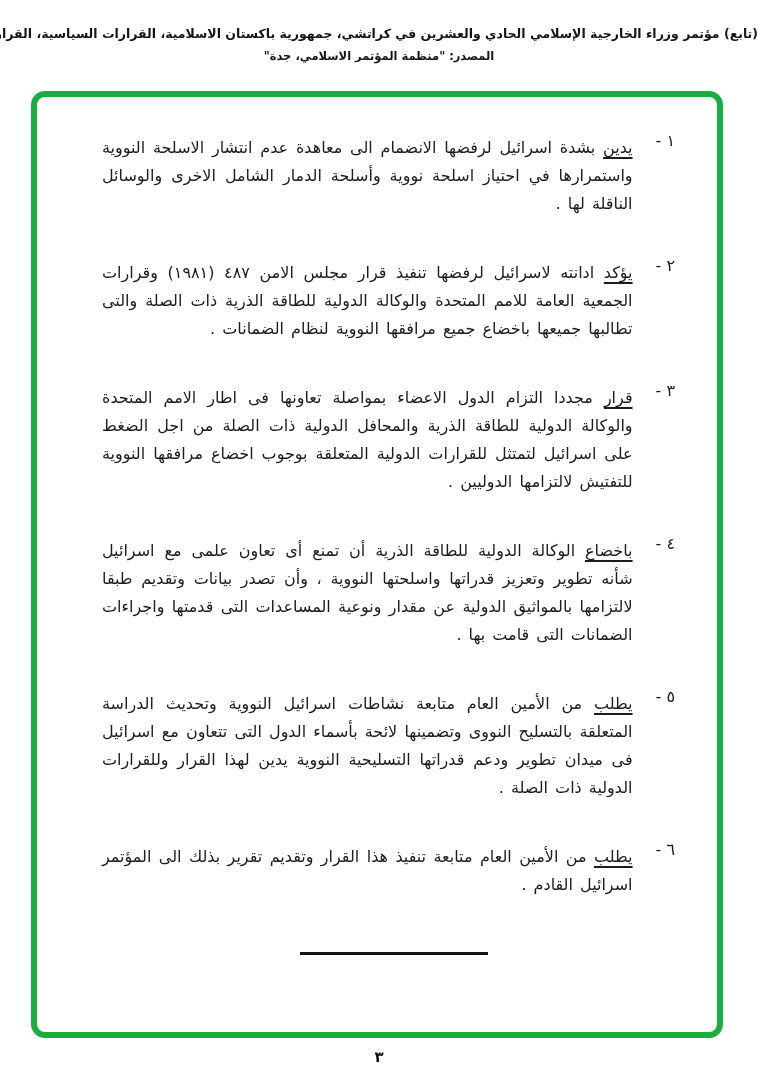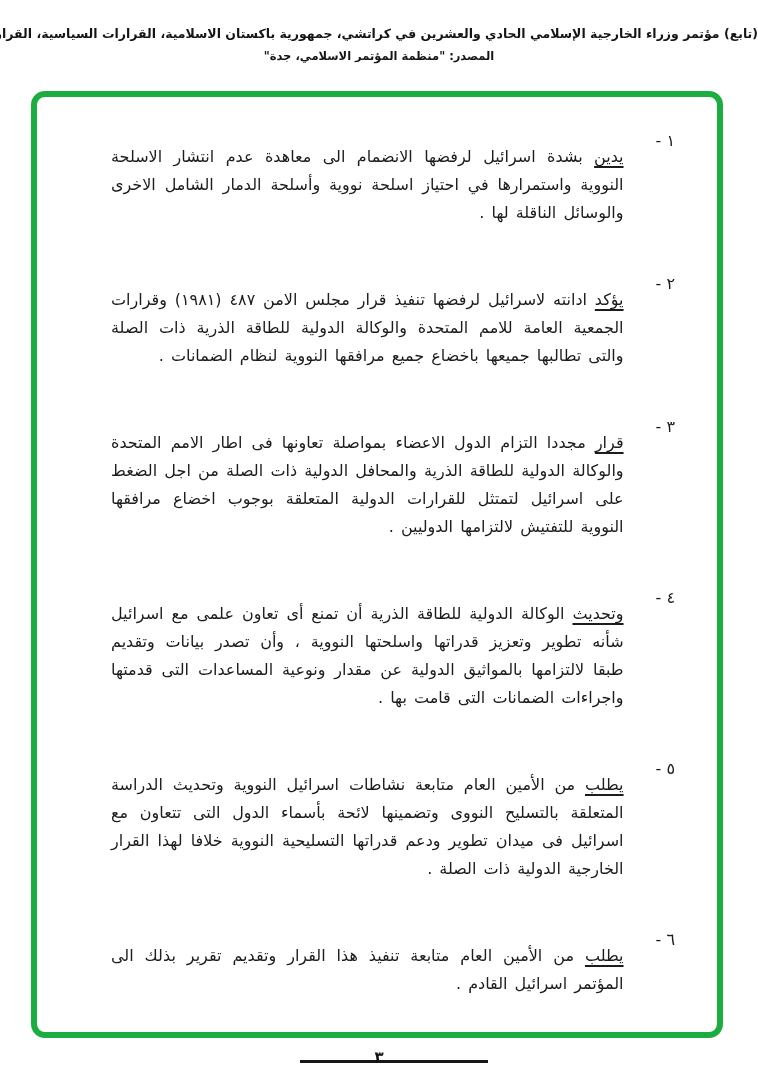--- a/index.html
+++ b/index.html
@@ -61,21 +61,21 @@
     font-size: 16px;
     line-height: 28px;
     color: #1c1c1c;
   }
   .clause .num {
     flex: 0 0 auto;
     white-space: nowrap;
     letter-spacing: 2px;
   }
   .clause .txt {
-    margin: 16px;
+    margin: 7px;
     flex: 1 1 auto;
     text-align: justify;
     word-spacing: 2px;
   }
   .clause .lead {
     text-decoration: underline;
     text-underline-offset: 4px;
     text-decoration-thickness: 1.5px;
   }
   
@@ -121,26 +121,26 @@
         <p class="txt"><span class="lead">يؤكد</span><span> ادانته لاسرائيل لرفضها تنفيذ قرار مجلس الامن ٤٨٧ (١٩٨١) وقرارات الجمعية العامة للامم المتحدة والوكالة الدولية للطاقة الذرية ذات الصلة والتى تطالبها جميعها باخضاع جميع مرافقها النووية لنظام الضمانات .</span></p>
       </div>
 
       <div class="clause">
         <span class="num">٣ -</span>
         <p class="txt"><span class="lead">قرار</span><span> مجددا التزام الدول الاعضاء بمواصلة تعاونها فى اطار الامم المتحدة والوكالة الدولية للطاقة الذرية والمحافل الدولية ذات الصلة من اجل الضغط على اسرائيل لتمتثل للقرارات الدولية المتعلقة بوجوب اخضاع مرافقها النووية للتفتيش لالتزامها الدوليين .</span></p>
       </div>
 
       <div class="clause">
         <span class="num">٤ -</span>
-        <p class="txt"><span class="lead">وتحديث</span><span> الوكالة الدولية للطاقة الذرية أن تمنع أى تعاون علمى مع اسرائيل شأنه تطوير وتعزيز قدراتها واسلحتها النووية ، وأن تصدر بيانات وتقديم طبقا لالتزامها بالمواثيق الدولية عن مقدار ونوعية المساعدات التى قدمتها واجراءات الضمانات التى قامت بها .</span></p>
+        <p class="txt"><span class="lead">باخضاع</span><span> الوكالة الدولية للطاقة الذرية أن تمنع أى تعاون علمى مع اسرائيل شأنه تطوير وتعزيز قدراتها واسلحتها النووية ، وأن تصدر بيانات وتقديم طبقا لالتزامها بالمواثيق الدولية عن مقدار ونوعية المساعدات التى قدمتها واجراءات الضمانات التى قامت بها .</span></p>
       </div>
 
       <div class="clause">
         <span class="num">٥ -</span>
-        <p class="txt"><span class="lead">يطلب</span><span> من الأمين العام متابعة نشاطات اسرائيل النووية وتحديث الدراسة المتعلقة بالتسليح النووى وتضمينها لائحة بأسماء الدول التى تتعاون مع اسرائيل فى ميدان تطوير ودعم قدراتها التسليحية النووية خلافا لهذا القرار الخارجية الدولية ذات الصلة .</span></p>
+        <p class="txt"><span class="lead">يطلب</span><span> من الأمين العام متابعة نشاطات اسرائيل النووية وتحديث الدراسة المتعلقة بالتسليح النووى وتضمينها لائحة بأسماء الدول التى تتعاون مع اسرائيل فى ميدان تطوير ودعم قدراتها التسليحية النووية يدين لهذا القرار وللقرارات الدولية ذات الصلة .</span></p>
       </div>
 
       <div class="clause">
         <span class="num">٦ -</span>
         <p class="txt"><span class="lead">يطلب</span><span> من الأمين العام متابعة تنفيذ هذا القرار وتقديم تقرير بذلك الى المؤتمر اسرائيل القادم .</span></p>
       </div>
 
       <div class="rule" style="background: rgb(22, 22, 22);"></div>
 
     </div>

